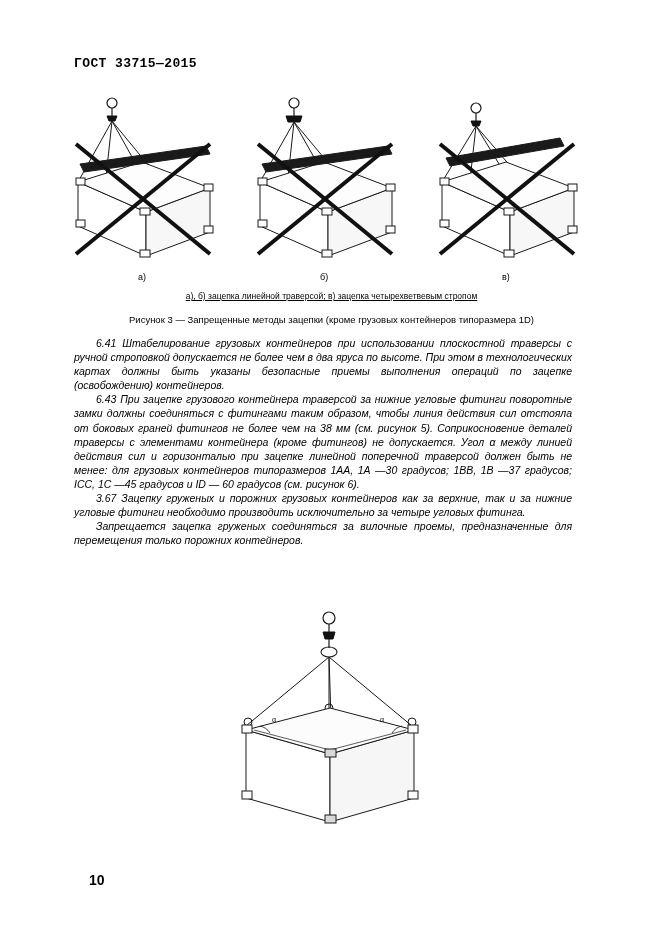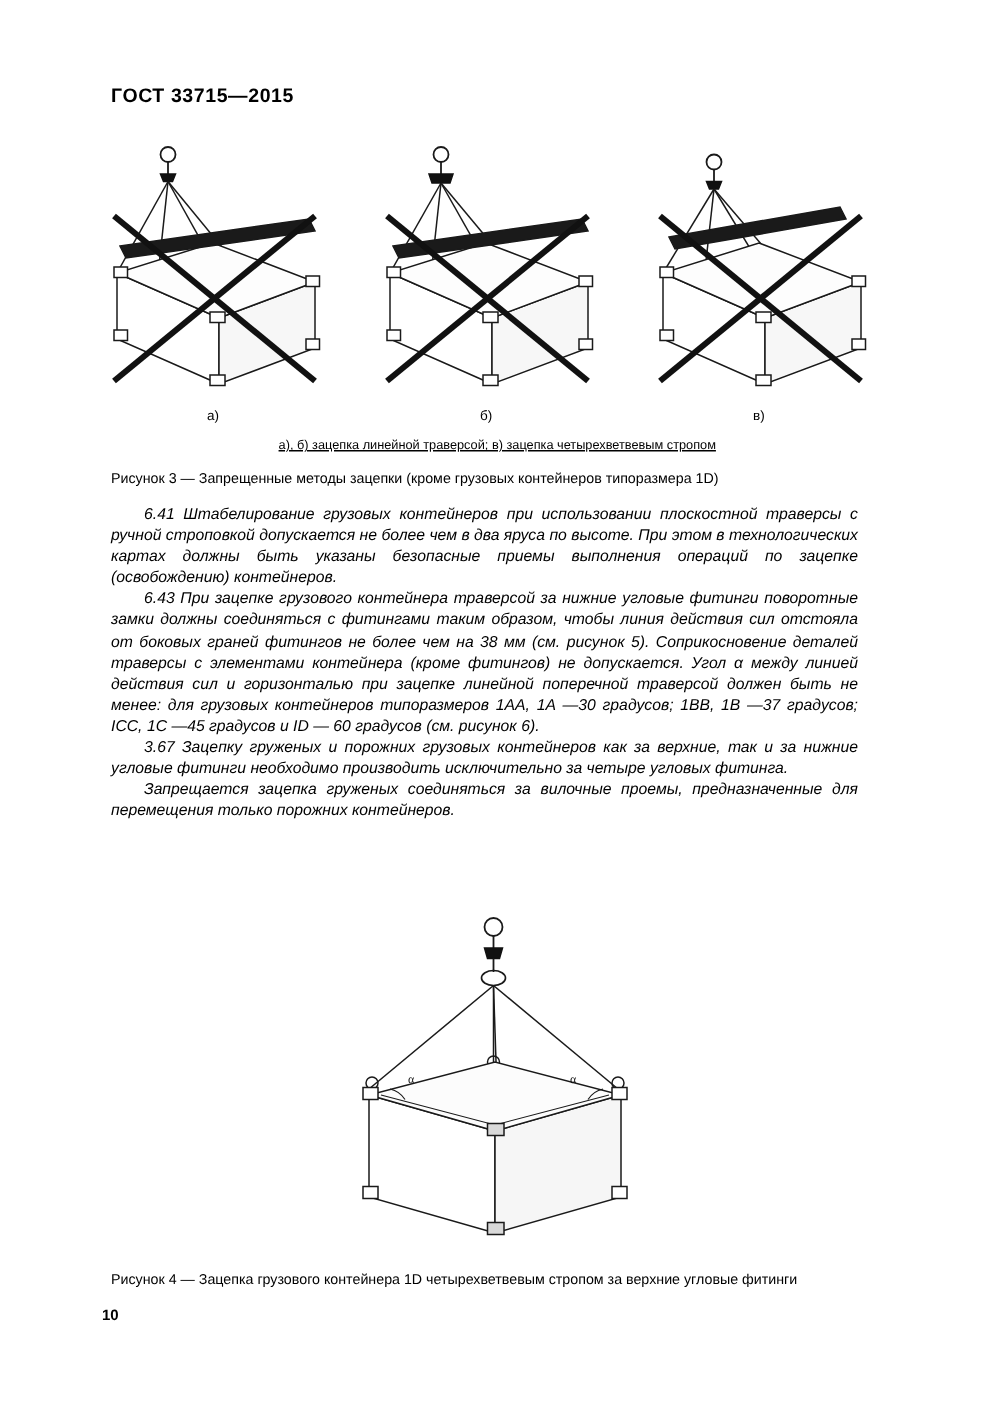--- a/index.html
+++ b/index.html
@@ -22,21 +22,21 @@
     box-sizing: border-box;
     padding: 0;
   }
   .header {
     position: absolute;
     top: 56px;
     left: 74px;
     font-size: 13px;
     font-weight: bold;
     letter-spacing: 0.4px;
-    font-family: Liberation Sans, sans-serif;
+    font-family: Liberation Mono, monospace;
   }
   .fig3-wrap {
     position: absolute;
     top: 86px;
     left: 74px;
     width: 515px;
     height: 195px;
   }
   .fig3-labels {
     position: absolute;
@@ -53,20 +53,21 @@
     position: absolute;
     left: 74px;
     width: 515px;
     text-align: center;
     font-size: 8.5px;
   }
   .fig-caption {
     position: absolute;
     left: 74px;
     width: 515px;
+    text-align: center;
     font-size: 9.5px;
   }
   .body-text {
     position: absolute;
     top: 336px;
     left: 74px;
     width: 515px;
     font-size: 10.5px;
     line-height: 14.1px;
     text-align: justify;
@@ -79,23 +80,23 @@
   }
   .fig4-wrap {
     position: absolute;
     top: 608px;
     left: 180px;
     width: 300px;
     height: 230px;
   }
   .page-number {
     position: absolute;
-    left: 68px;
+    left: 89px;
     top: 872px;
-    font-size: 10px;
+    font-size: 14px;
     font-weight: bold;
   }
   svg { display: block; }
 </style>
 </head>
 <body>
 
 <div class="page">
 
   <div class="header">ГОСТ 33715—2015</div>
@@ -231,17 +232,16 @@
         <rect x="228" y="183" width="10" height="8" fill="#fff"></rect>
 
         <path d="M80,118 a16,16 0 0,1 10,7" stroke-width="0.8"></path>
         <path d="M212,125 a16,16 0 0,1 10,-7" stroke-width="0.8"></path>
         <text x="92" y="114" font-size="8" fill="#111" stroke="none" font-family="Liberation Serif, serif">α</text>
         <text x="200" y="114" font-size="8" fill="#111" stroke="none" font-family="Liberation Serif, serif">α</text>
       </g>
     </svg>
   </div>
 
-  <div class="fig-caption" style="top:848px;">Рисунок 4 —  Зацепка грузового  контейнера 1D четырехветвевым стропом за верхние угловые фитинги</div>
 
   <div class="page-number">10</div>
 
 </div>
 
 </body></html>

